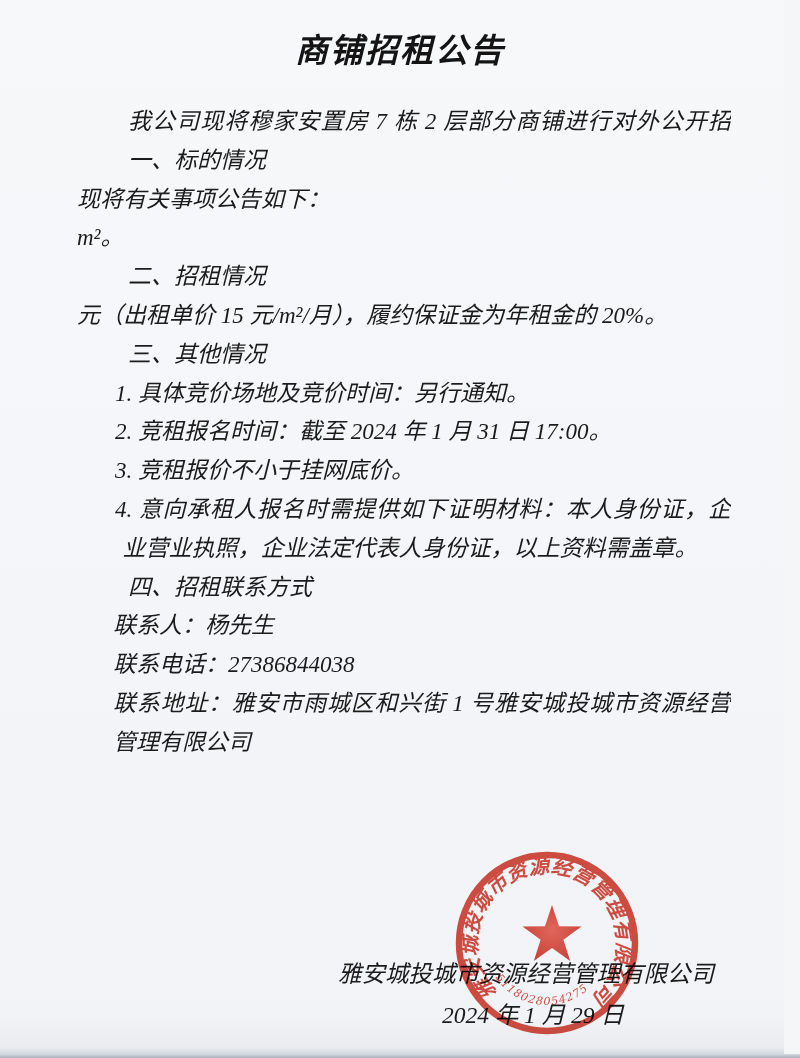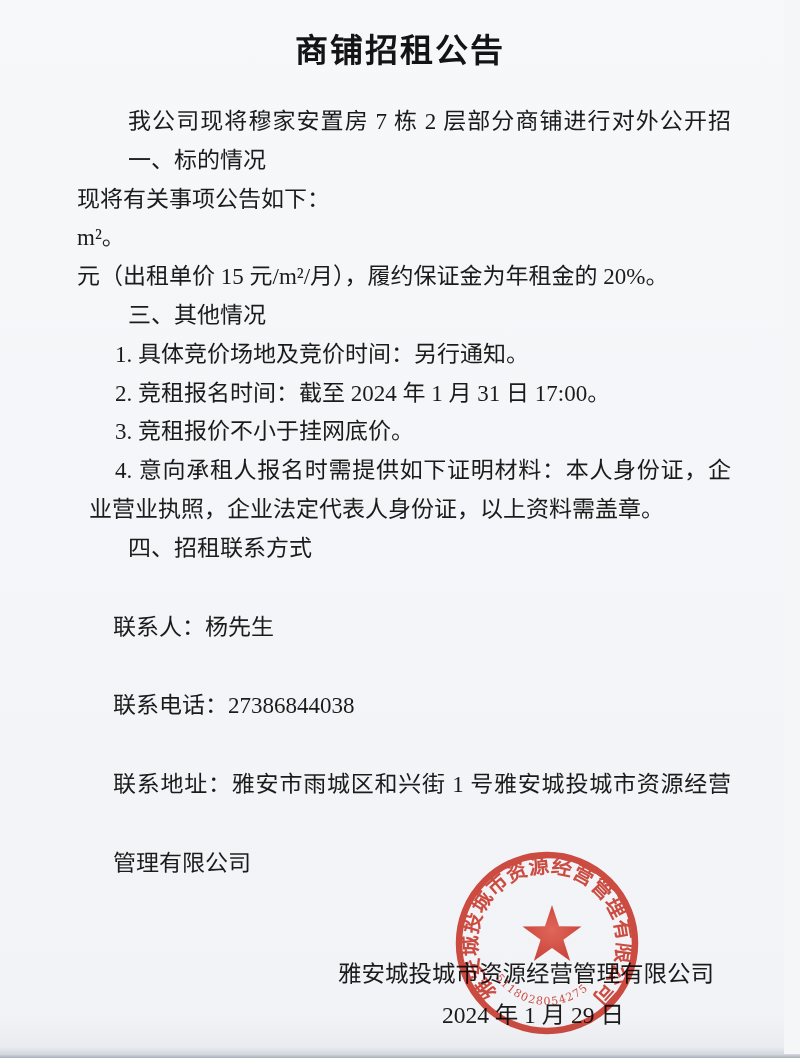--- a/index.html
+++ b/index.html
@@ -8,40 +8,41 @@
     font-family:"Liberation Serif","DejaVu Serif",serif;
     background:#f5f6f8;
     overflow:hidden;
   }
   .paper{
     position:relative;width:784px;height:1058px;
     background:
       linear-gradient(180deg,#f7f8fa 0%,#f4f5f8 60%,#f2f3f6 96%,#e9ebef 99%,#c6ccd5 100%),
       #f5f6f8;
     color:#1c1c1c;
+    font-style:italic;
   }
   .title{
     position:absolute;top:24px;left:0;width:800px;
     text-align:center;
     font-size:33px;font-weight:bold;letter-spacing:2px;
     color:#141414;
   }
   .content{
     position:absolute;top:103px;left:77px;width:654px;
     font-size:23px;color:#1b1b1b;
   }
   .line{
     height:38.8px;line-height:38.8px;
     overflow:hidden;white-space:normal;
   }
   .line.stretch{text-align:justify;text-align-last:justify;}
   .ind2{padding-left:51px;}
   .indnum{padding-left:38px;}
-  .indc{padding-left:36px;margin-top:40px;}
-  .cont{padding-left:12px;}
+  .indc{padding-left:36px;}
+  .cont{padding-left:12px;text-align:center;}
   .sig-company{
     position:absolute;top:955px;left:0;right:70px;
     text-align:right;font-size:23.5px;line-height:38px;color:#1b1b1b;
   }
   .sig-date{
     position:absolute;top:996px;right:160px;
     font-size:23.5px;line-height:38px;color:#1b1b1b;
   }
   .seal{
     position:absolute;left:447px;top:843px;width:200px;height:200px;
@@ -57,20 +58,21 @@
 
 <div class="paper">
 
   <div class="title">商铺招租公告</div>
 
   <div class="content">
     <div class="line ind2 stretch">我公司现将穆家安置房 7 栋 2 层部分商铺进行对外公开招租，</div>
     <div class="line ind2">一、标的情况</div>
     <div class="line">现将有关事项公告如下：</div>
     <div class="line">m²。</div>
+    <div class="line ind2">二、招租情况</div>
     <div class="line">元（出租单价 15 元/m²/月），履约保证金为年租金的 20%。</div>
     <div class="line ind2">三、其他情况</div>
     <div class="line indnum">1. 具体竞价场地及竞价时间：另行通知。</div>
     <div class="line indnum">2. 竞租报名时间：截至 2024 年 1 月 31 日 17:00。</div>
     <div class="line indnum">3. 竞租报价不小于挂网底价。</div>
     <div class="line indnum stretch">4. 意向承租人报名时需提供如下证明材料：本人身份证，企</div>
     <div class="line cont">业营业执照，企业法定代表人身份证，以上资料需盖章。</div>
     <div class="line ind2">四、招租联系方式</div>
     <div class="line indc">联系人：杨先生</div>
     <div class="line indc">联系电话：27386844038</div>

